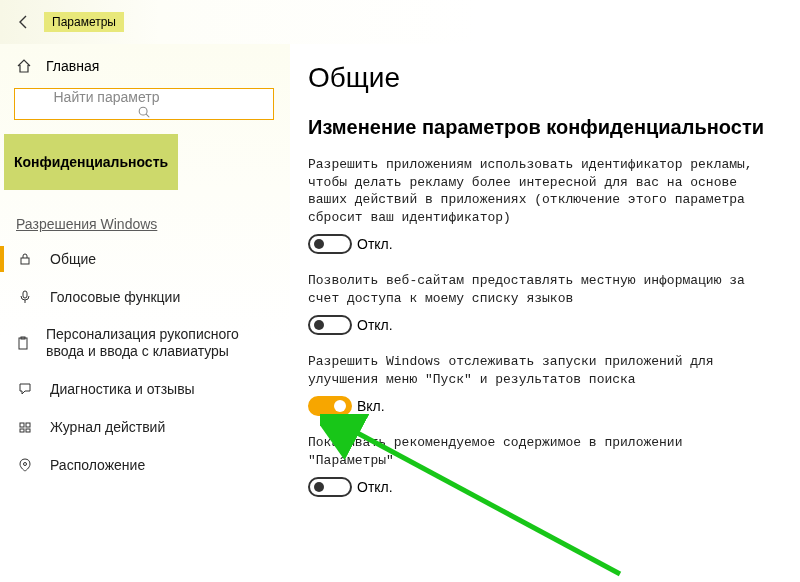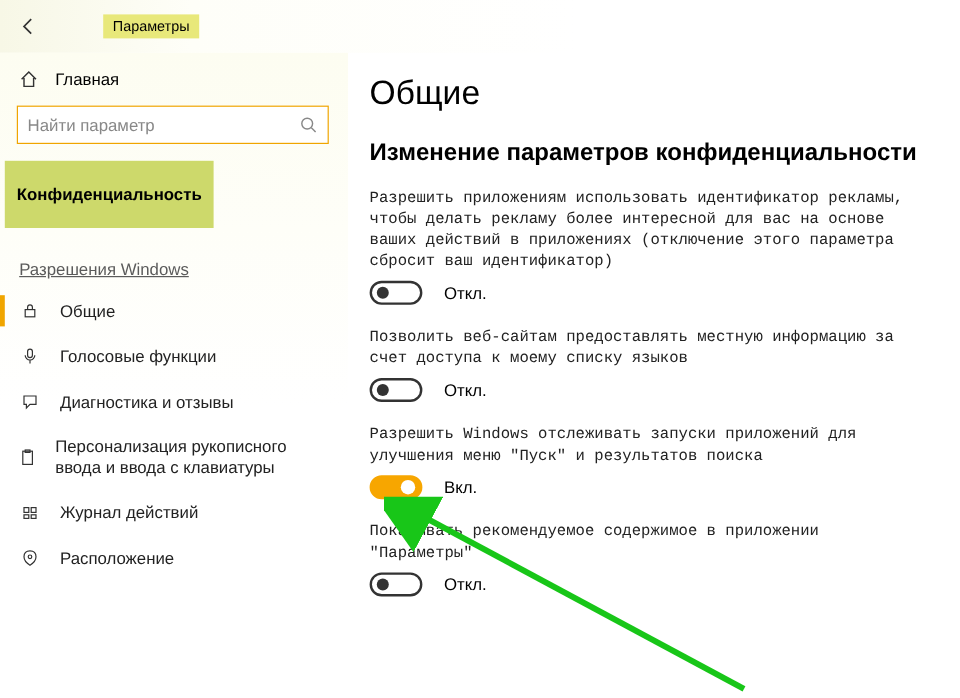--- a/index.html
+++ b/index.html
@@ -1,40 +1,40 @@
 <!DOCTYPE html>
 <html><head>
 <meta charset="utf-8">
 <style>
 * { box-sizing: border-box; margin: 0; padding: 0; font-family: "Segoe UI", Tahoma, sans-serif; }
 html, body { width: 800px; height: 582px; overflow: hidden; background: #fff; }
-.header { height: 44px; display: flex; align-items: center; padding: 0 8px; background: linear-gradient(to right, #f7f7e6, #fefef8 20%, #ffffff 60%); gap: 42px; }
+.header { height: 44px; display: flex; align-items: center; padding: 0 8px; background: linear-gradient(to right, #f7f7e6, #fefef8 20%, #ffffff 60%); }
 .back { width: 32px; height: 32px; display:flex; align-items:center; justify-content:center; cursor:pointer; }
 .title-chip { background: #e8e87a; padding: 3px 8px; margin-left: 4px; font-size: 12px; }
 .body { display:flex; height: calc(582px - 44px); }
 .sidebar { width: 290px; padding: 6px 0 0 0; background: linear-gradient(to bottom, #fdfdf1, #ffffff 55%); border-right: none; overflow:hidden; }
 .home { display:flex; align-items:center; padding: 8px 16px; font-size: 14px; cursor:pointer; }
 .home svg { margin-right: 14px; }
 .search-wrap { padding: 6px 14px 8px 14px; }
-.search { width: 260px; height: 32px; border: 1px solid #f0a500; display:flex; align-items:center; padding: 0 8px; background:#fff; }
+.search { width: 260px; height: 32px; border: 1px solid #f0a500; display:flex; align-items:center; padding: 0 8px; background:#fff;flex-direction:column; }
 .search input { flex:1; border:none; outline:none; font-size: 14px; color:#777; }
 .search input::placeholder { color:#888; }
 .cat-chip { display:inline-block; background:#cdd96b; padding: 20px 10px; margin: 6px 0 0 4px; font-size: 14px; font-weight: 600; }
 .group-label { font-size: 14px; color:#5b5b5b; padding: 26px 16px 8px 16px; text-decoration: underline; }
 .nav-item { display:flex; align-items:center; padding: 10px 16px; font-size: 14px; cursor:pointer; }
 .nav-item.sel { position: relative; }
 .nav-item.sel::before { content:""; position:absolute; left:0; top:6px; bottom:6px; width:4px; background:#f0a500; }
 .nav-item .ic { width: 18px; height:18px; margin-right: 16px; display:flex; align-items:center; justify-content:center; color:#444; }
 .nav-item span.lbl { color:#222; }
 .content { flex:1; padding: 18px 24px 0 18px; overflow:hidden; position:relative; }
 h1 { font-weight: 400; font-size: 28px; margin-bottom: 20px; }
 h2 { font-weight: 600; font-size: 20px; line-height: 1.3; margin-bottom: 16px; }
 .setting { margin-bottom: 18px; }
 .setting p { font-size: 13px; color:#222; line-height: 1.35; margin-bottom: 8px; max-width: 470px; font-family: Liberation Mono, monospace; }
-.toggle-row { display:flex; align-items:center; gap:18px; }
+.toggle-row { display:flex; align-items:center; gap:5px; }
 .toggle { width: 44px; height: 20px; border-radius: 10px; border: 2px solid #333; position:relative; cursor:pointer; background:#fff; }
 .toggle .knob { position:absolute; width:10px; height:10px; border-radius:50%; background:#333; top:3px; left:4px; }
 .toggle.on { border-color:#f7a600; background:#f7a600; }
 .toggle.on .knob { background:#fff; left:auto; right:4px; width:12px; height:12px; top:2px; }
 .stat { font-size: 14px; }
 .arrow { position:absolute; pointer-events:none; }
 </style>
 </head>
 <body>
 
@@ -82,33 +82,33 @@
           <svg width="14" height="14" viewBox="0 0 14 14">
             <rect x="5" y="1" width="4" height="7" rx="2" stroke="#333" fill="none"></rect>
             <path d="M3 6 a4 4 0 0 0 8 0 M7 10 V13" stroke="#333" fill="none"></path>
           </svg>
         </span>
       <span class="lbl">Голосовые функции</span>
     </div>
     <div class="nav-item">
       <span class="ic">
           <svg width="14" height="14" viewBox="0 0 14 14">
-            <path d="M2 2 H12 V9 H7 L4 12 V9 H2 Z" stroke="#333" fill="none"></path>
-          </svg>
-        </span>
-      <span class="lbl">Диагностика и отзывы</span>
-    </div>
-    <div class="nav-item">
-      <span class="ic">
-          <svg width="14" height="14" viewBox="0 0 14 14">
             <rect x="3" y="2" width="8" height="11" stroke="#333" fill="none"></rect>
             <rect x="5" y="1" width="4" height="2" stroke="#333" fill="none"></rect>
           </svg>
         </span>
       <span class="lbl" style="line-height:1.2">Персонализация рукописного ввода и ввода с клавиатуры</span>
+    </div>
+    <div class="nav-item">
+      <span class="ic">
+          <svg width="14" height="14" viewBox="0 0 14 14">
+            <path d="M2 2 H12 V9 H7 L4 12 V9 H2 Z" stroke="#333" fill="none"></path>
+          </svg>
+        </span>
+      <span class="lbl">Диагностика и отзывы</span>
     </div>
     <div class="nav-item">
       <span class="ic">
           <svg width="14" height="14" viewBox="0 0 14 14">
             <rect x="2" y="3" width="4" height="4" stroke="#333" fill="none"></rect>
             <rect x="8" y="3" width="4" height="4" stroke="#333" fill="none"></rect>
             <rect x="2" y="9" width="4" height="3" stroke="#333" fill="none"></rect>
             <rect x="8" y="9" width="4" height="3" stroke="#333" fill="none"></rect>
           </svg>
         </span>

